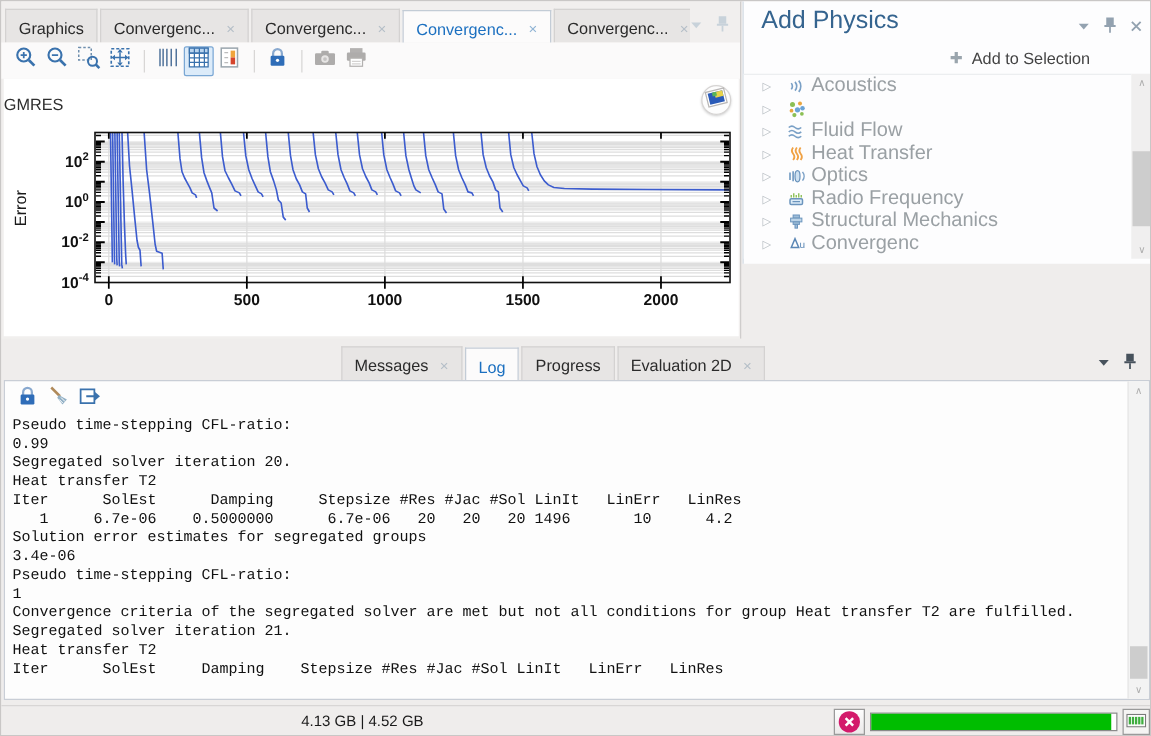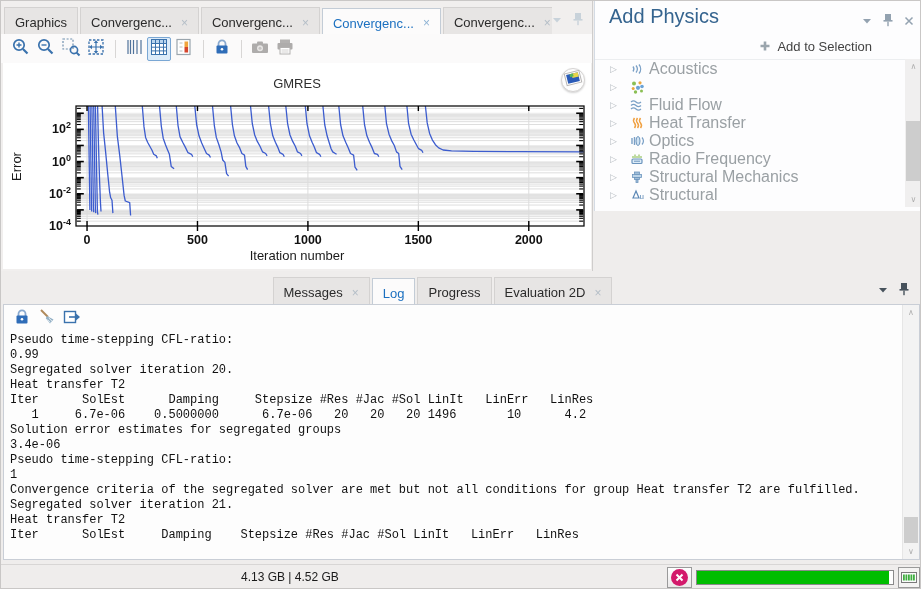--- a/index.html
+++ b/index.html
@@ -11,21 +11,21 @@
   .tab.active{background:#fcfbfb;color:#1c70c0;height:29px;margin-top:4px;border-color:#c3ccd6;position:relative;z-index:2;}
   .tab .close{margin-left:9px;color:#b4bec7;font-size:12px;line-height:1;}
   .tab.active .close{color:#8fb3d4;}
   .strip-icons{position:absolute;top:11px;display:flex;gap:9px;color:#c8d2da;align-items:center;}
   .strip-icons.dark{color:#47525c;}
   .gtoolbar{position:absolute;left:0;top:33px;right:0;height:29px;background:#fbfafa;display:flex;align-items:center;padding-left:8px;}
   .tbtn{width:24px;height:24px;display:flex;align-items:center;justify-content:center;margin-right:1px;box-sizing:border-box;}
   .tbtn.pressed{background:#dcebf9;border:1px solid #7aa7d4;border-radius:2px;}
   .tsep{width:1px;height:18px;background:#d8d6d5;margin:0 6px;}
   .plot-area{position:absolute;left:2px;top:62px;width:588px;height:206px;background:#ffffff;}
-  .plot-title{position:absolute;left:0;right:0;top:13px;text-align:center;font-size:13px;color:#2e2e2e;}
+  .plot-title{position:absolute;left:0;right:0;top:13px;font-size:13px;color:#2e2e2e;}
   .xlabel{position:absolute;left:0;right:0;top:185px;text-align:center;font-size:13px;color:#1a1a1a;}
   .ylabel{position:absolute;left:-42px;top:96px;width:110px;text-align:center;font-size:13px;color:#1a1a1a;transform:rotate(-90deg);}
   .plot-corner-btn{position:absolute;right:6px;top:5px;width:24px;height:24px;border-radius:12px;background:#fdfdfd;border:1px solid #d6d4d3;box-shadow:0 1px 2px rgba(0,0,0,.18);display:flex;align-items:center;justify-content:center;box-sizing:border-box;}
   #chart-svg{position:absolute;left:0;top:0;}
   
   .addphysics{position:absolute;left:593px;top:0;width:328px;height:210px;background:#fdfdfe;border-left:1px solid #d4dbe4;box-sizing:border-box;}
   .ap-title{position:absolute;left:14px;top:4px;font-size:20px;color:#35648f;}
   .ap-winicons{position:absolute;right:7px;top:12px;display:flex;gap:9px;color:#93a2b0;align-items:center;}
   .ap-actions{position:absolute;left:0;top:34px;right:0;height:22px;display:flex;align-items:center;}
   .ap-action{display:flex;align-items:center;font-size:13px;color:#434343;}
@@ -409,21 +409,20 @@
           <line x1="525.7826086956521" y1="43" x2="525.7826086956521" y2="48" stroke="#000" stroke-width="1.4"></line>
           <line x1="525.7826086956521" y1="158" x2="525.7826086956521" y2="163" stroke="#000" stroke-width="1.4"></line>
           <line x1="525.7826086956521" y1="163" x2="525.7826086956521" y2="168" stroke="#000" stroke-width="1.4"></line>
           <text x="525.7826086956521" y="181" text-anchor="middle" font-size="12.5" font-weight="600" font-family="Liberation Sans, sans-serif" fill="#111">2000</text>
           <text x="68" y="70.35570469798658" text-anchor="end" font-size="12.5" font-weight="600" font-family="Liberation Sans, sans-serif" fill="#111">10<tspan dy="-5" font-size="9">2</tspan></text>
           <text x="68" y="102.57046979865771" text-anchor="end" font-size="12.5" font-weight="600" font-family="Liberation Sans, sans-serif" fill="#111">10<tspan dy="-5" font-size="9">0</tspan></text>
           <text x="68" y="134.78523489932888" text-anchor="end" font-size="12.5" font-weight="600" font-family="Liberation Sans, sans-serif" fill="#111">10<tspan dy="-5" font-size="9">-2</tspan></text>
           <text x="68" y="167" text-anchor="end" font-size="12.5" font-weight="600" font-family="Liberation Sans, sans-serif" fill="#111">10<tspan dy="-5" font-size="9">-4</tspan></text>
         </svg>
       <div class="plot-title">GMRES</div>
-      <div class="xlabel">Iteration number</div>
       <div class="ylabel">Error</div>
       <div class="plot-corner-btn">
         <span><svg width="22" height="22" viewBox="0 0 22 22">
               <g transform="rotate(-14 11 11)">
                 <rect x="3.5" y="5" width="15" height="12" fill="#ffffff" stroke="#b9b7b6"></rect>
                 <rect x="5" y="6.5" width="12" height="9" fill="#2a5bb8"></rect>
                 <rect x="10.5" y="6.5" width="6.5" height="4.5" fill="#e8d44a"></rect>
                 <rect x="8.5" y="6.5" width="3.5" height="3" fill="#58b558"></rect>
               </g>
             </svg></span>
@@ -528,21 +527,21 @@
               <rect x="7" y="10.5" width="2" height="3" fill="#9fbdd8" stroke="#6b94bd" stroke-width="0.8"></rect>
             </svg></span>
           <span class="tree-label">Structural Mechanics</span>
         </div>
         <div class="tree-row">
           <span class="tree-caret">▷</span>
           <span class="tree-icon"><svg width="16" height="16" viewBox="0 0 16 16">
               <path d="M4 11 L7 4 L10 11 Z" fill="none" stroke="#5b87b5" stroke-width="1.2"></path>
               <text x="10.5" y="11.5" font-size="8" fill="#5b87b5" font-family="Liberation Sans, sans-serif">u</text>
             </svg></span>
-          <span class="tree-label">Structural</span>
+          <span class="tree-label">Convergenc</span>
         </div>
       </div>
     <div class="ap-scrollbar">
       <div class="sb-arrow up">∧</div>
       <div class="thumb"></div>
       <div class="sb-arrow down">∨</div>
     </div>
   </div>
 
   <div class="bottom-panel">

